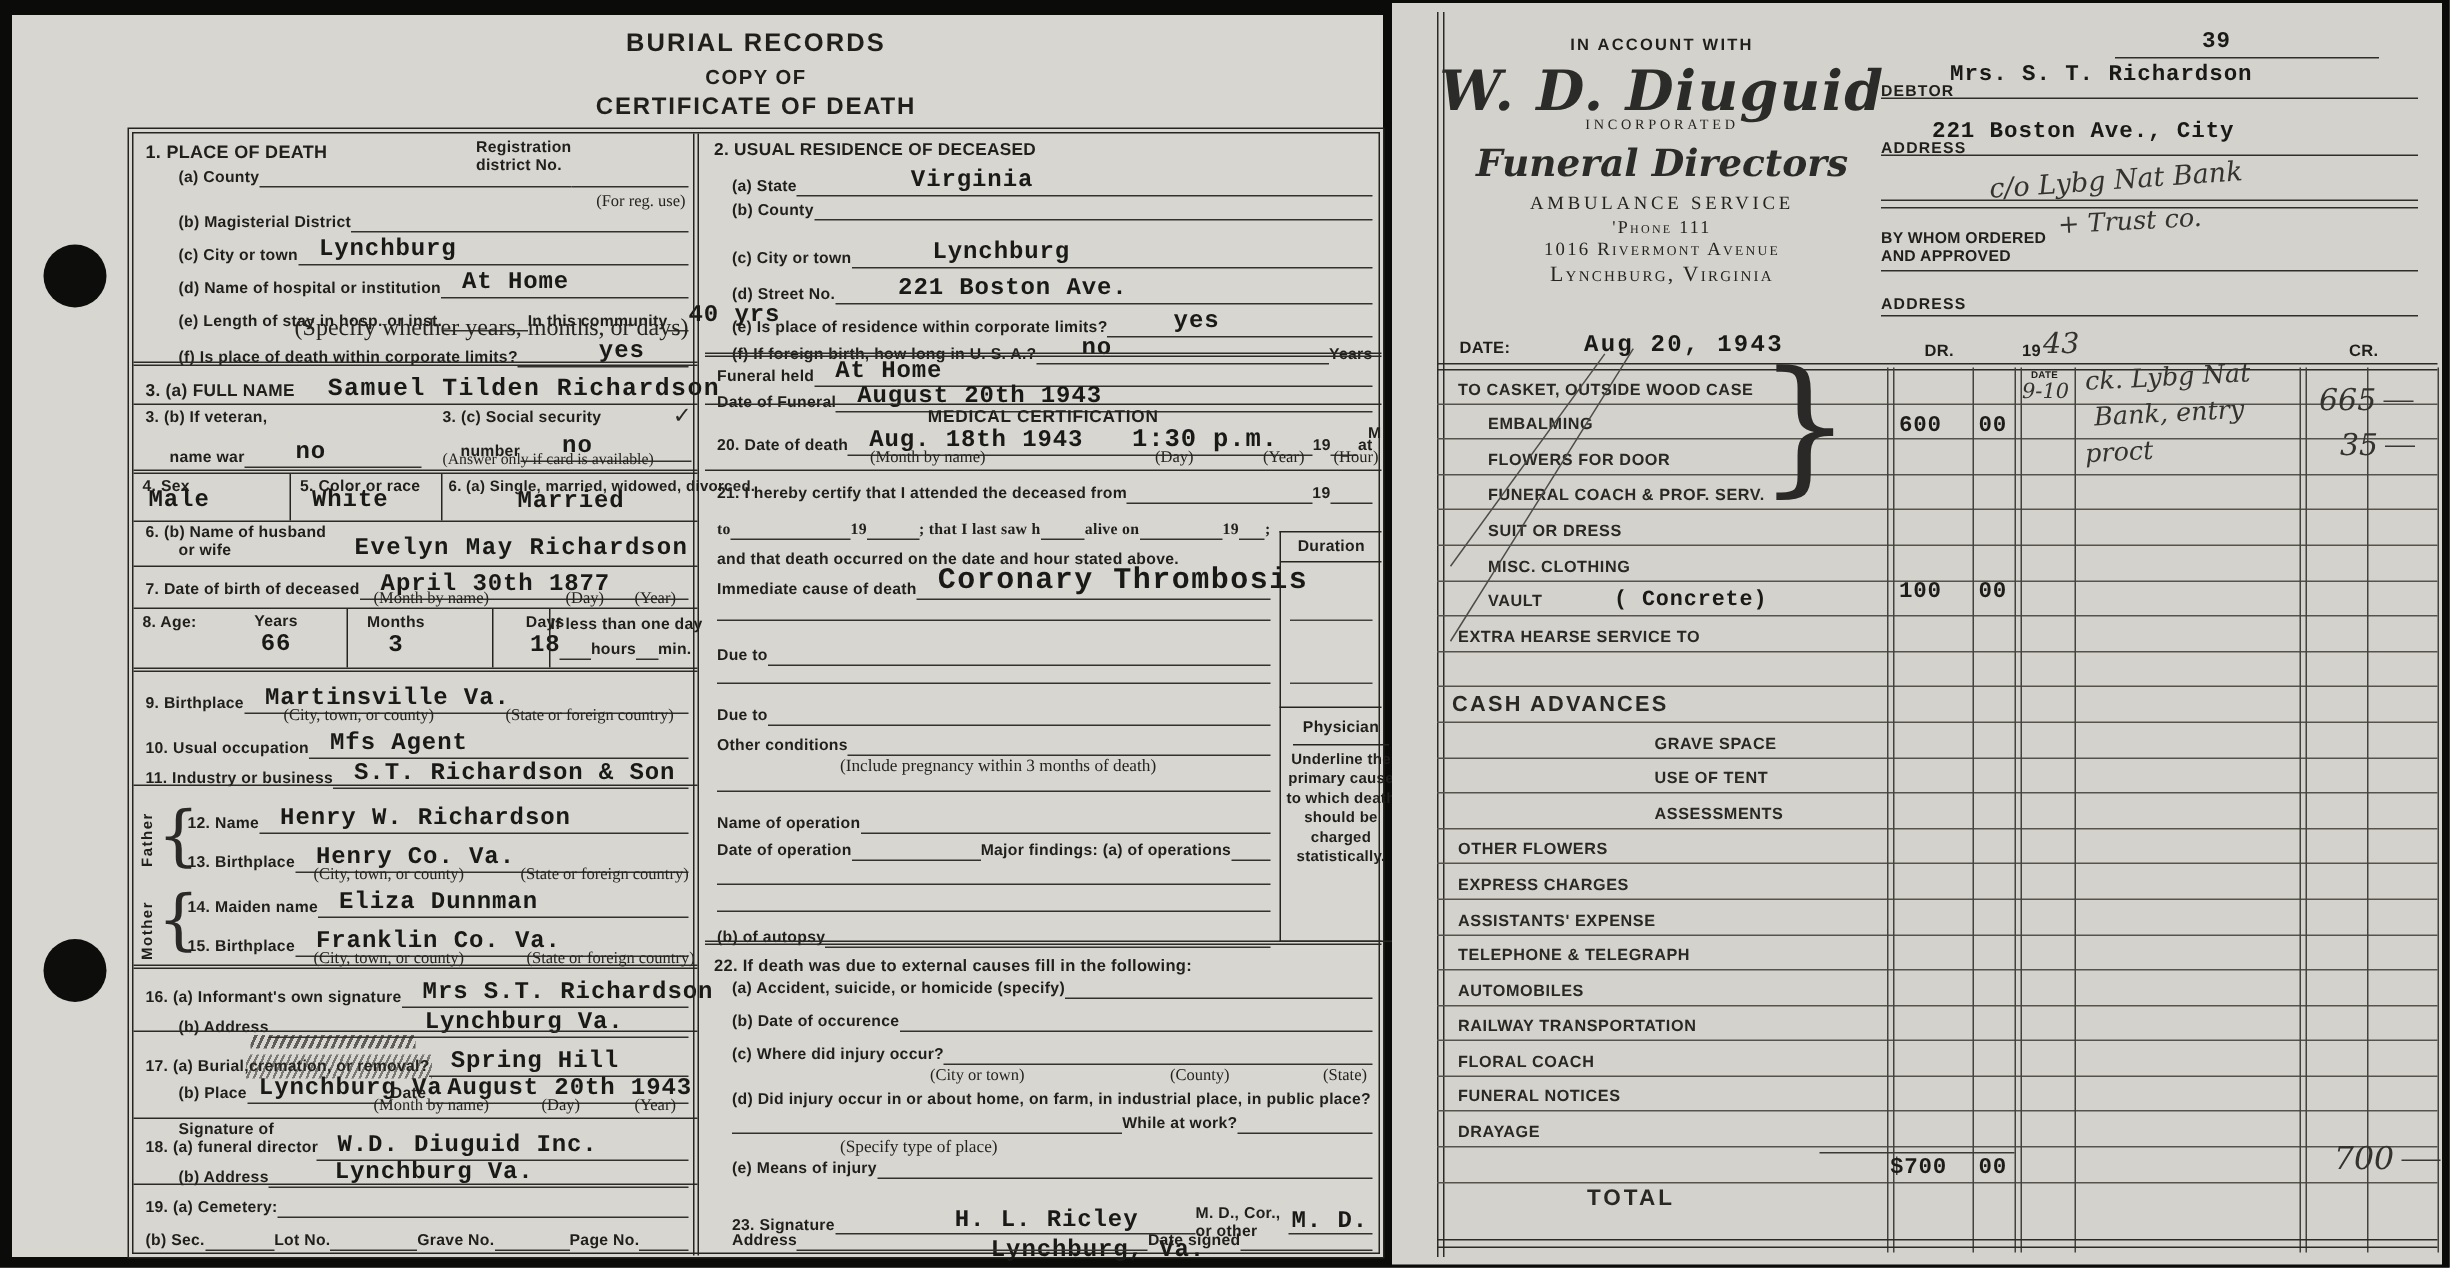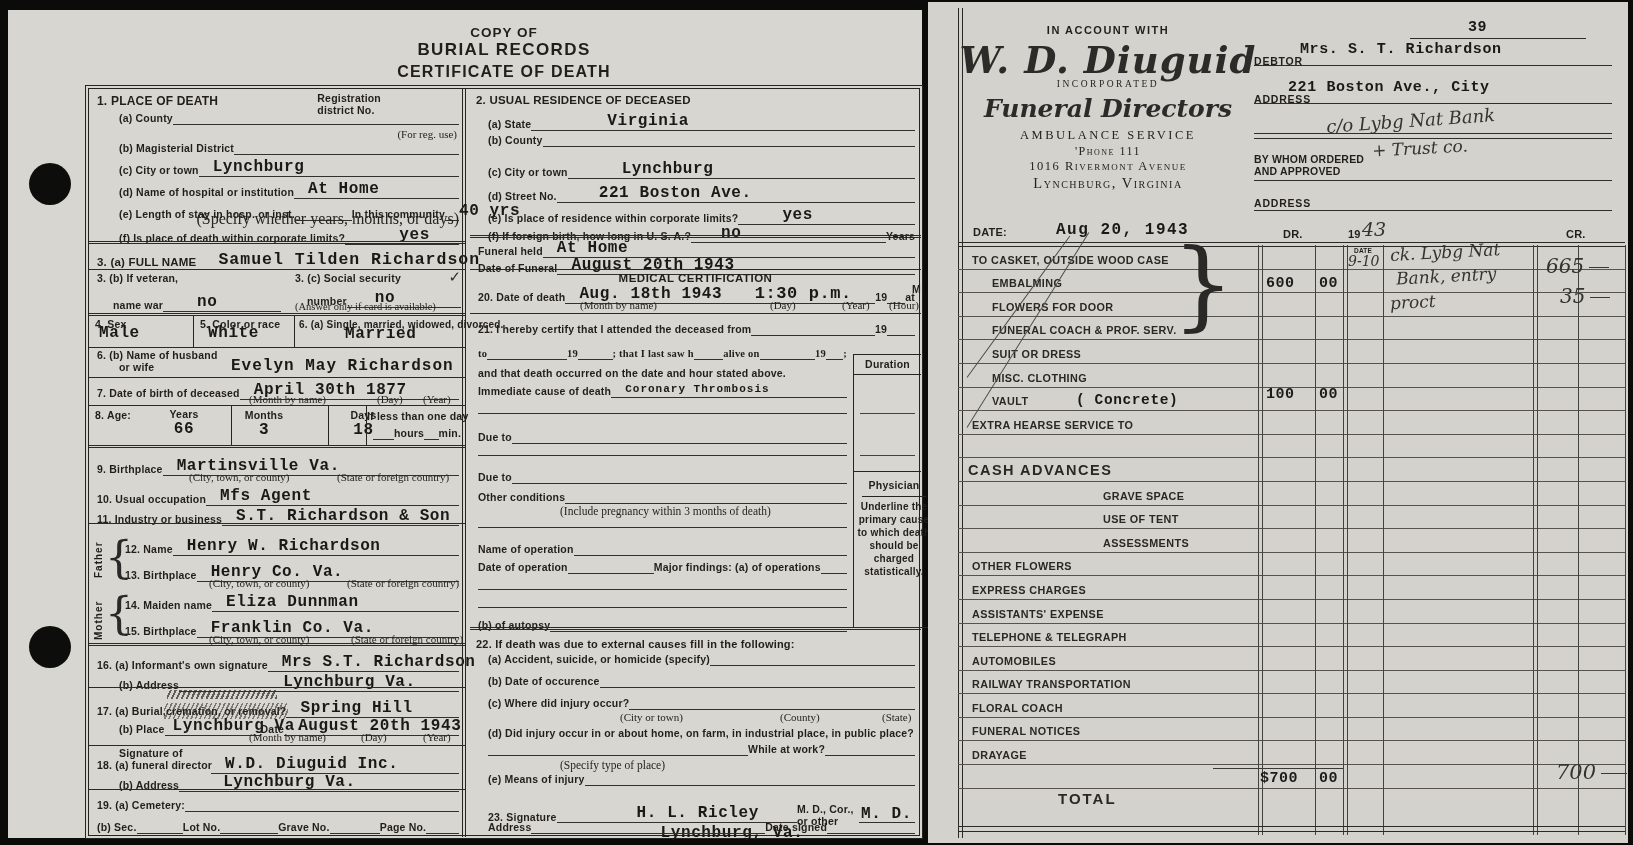--- a/index.html
+++ b/index.html
@@ -48,22 +48,22 @@
   .smallcaps{font-variant:small-caps;}
 </style>
 </head>
 <body>
 
 <div class="page" id="certpage">
   <div class="hole" style="left:21px;top:153px;"></div>
   <div class="hole" style="left:21px;top:616px;"></div>
 
   <div style="position:absolute;left:80px;top:10px;width:832px;text-align:center;">
+    <div class="lbl" style="font-size:17px;letter-spacing:1.4px;">BURIAL RECORDS</div>
     <div class="lbl" style="font-size:13.5px;letter-spacing:1px;margin-top:6px;">COPY OF</div>
-    <div class="lbl" style="font-size:17px;letter-spacing:1.4px;">BURIAL RECORDS</div>
     <div class="lbl" style="font-size:16px;letter-spacing:1.2px;margin-top:3px;">CERTIFICATE OF DEATH</div>
   </div>
 
   <div class="form">
 
     <div class="colL">
 
       <div class="sec" style="height:152px;border-top:none;">
         <div class="lbl" style="position:absolute;left:8px;top:6px;font-size:12px;">1. PLACE OF DEATH</div>
         <div style="position:absolute;right:84px;top:4px;text-align:left;">
@@ -140,21 +140,21 @@
           <div class="lbl" style="position:absolute;left:4px;top:3px;font-size:10px;">6. (a) Single, married, widowed, divorced.</div>
           <div class="typed t16" style="position:absolute;left:50px;top:10px;">Married</div>
         </div>
       </div>
 
       <div class="sec" style="height:30px;">
         <div style="position:absolute;left:8px;top:2px;">
           <div class="lbl">6. (b) Name of husband</div>
           <div class="lbl" style="padding-left:22px;">or wife</div>
         </div>
-        <div class="ar" style="top:8px;left:128px;">
+        <div class="ar" style="top:8px;left:128px;text-align:right;">
           <span class="fill" style="border-bottom:none;"><span class="typed" style="font-size:16px;letter-spacing:1px;">Evelyn May Richardson</span></span>
         </div>
       </div>
 
       <div class="sec" style="height:28px;">
         <div class="ar" style="top:2px;">
           <span class="lbl">7. Date of birth of deceased</span>
           <span class="fill"><span class="typed" style="font-size:16px;">April 30th 1877</span></span>
         </div>
         <div style="position:absolute;top:16px;left:0;right:0;">
@@ -381,21 +381,21 @@
           <span class="ln" style="width:34px;"></span>
           <span class="lbl">alive on</span>
           <span class="ln" style="width:64px;"></span>
           <span class="lbl">19</span>
           <span class="ln" style="width:20px;"></span>
           <span class="lbl">;</span>
         </div>
         <div class="lbl" style="position:absolute;left:8px;top:54px;">and that death occurred on the date and hour stated above.</div>
         <div class="ar" style="top:64px;right:74px;">
           <span class="lbl">Immediate cause of death</span>
-          <span class="fill"><span class="typed" style="font-size:11px;letter-spacing:1px;">Coronary Thrombosis</span></span>
+          <span class="fill"><span class="typed" style="font-size:20px;letter-spacing:1px;">Coronary Thrombosis</span></span>
         </div>
         <div class="ar" style="top:98px;right:74px;">
             <span class="fill"></span>
           </div>
         <div class="ar" style="top:118px;right:74px;">
           <span class="lbl">Due to</span>
           <span class="fill"></span>
         </div>
         <div class="ar" style="top:140px;right:74px;">
             <span class="fill"></span>

